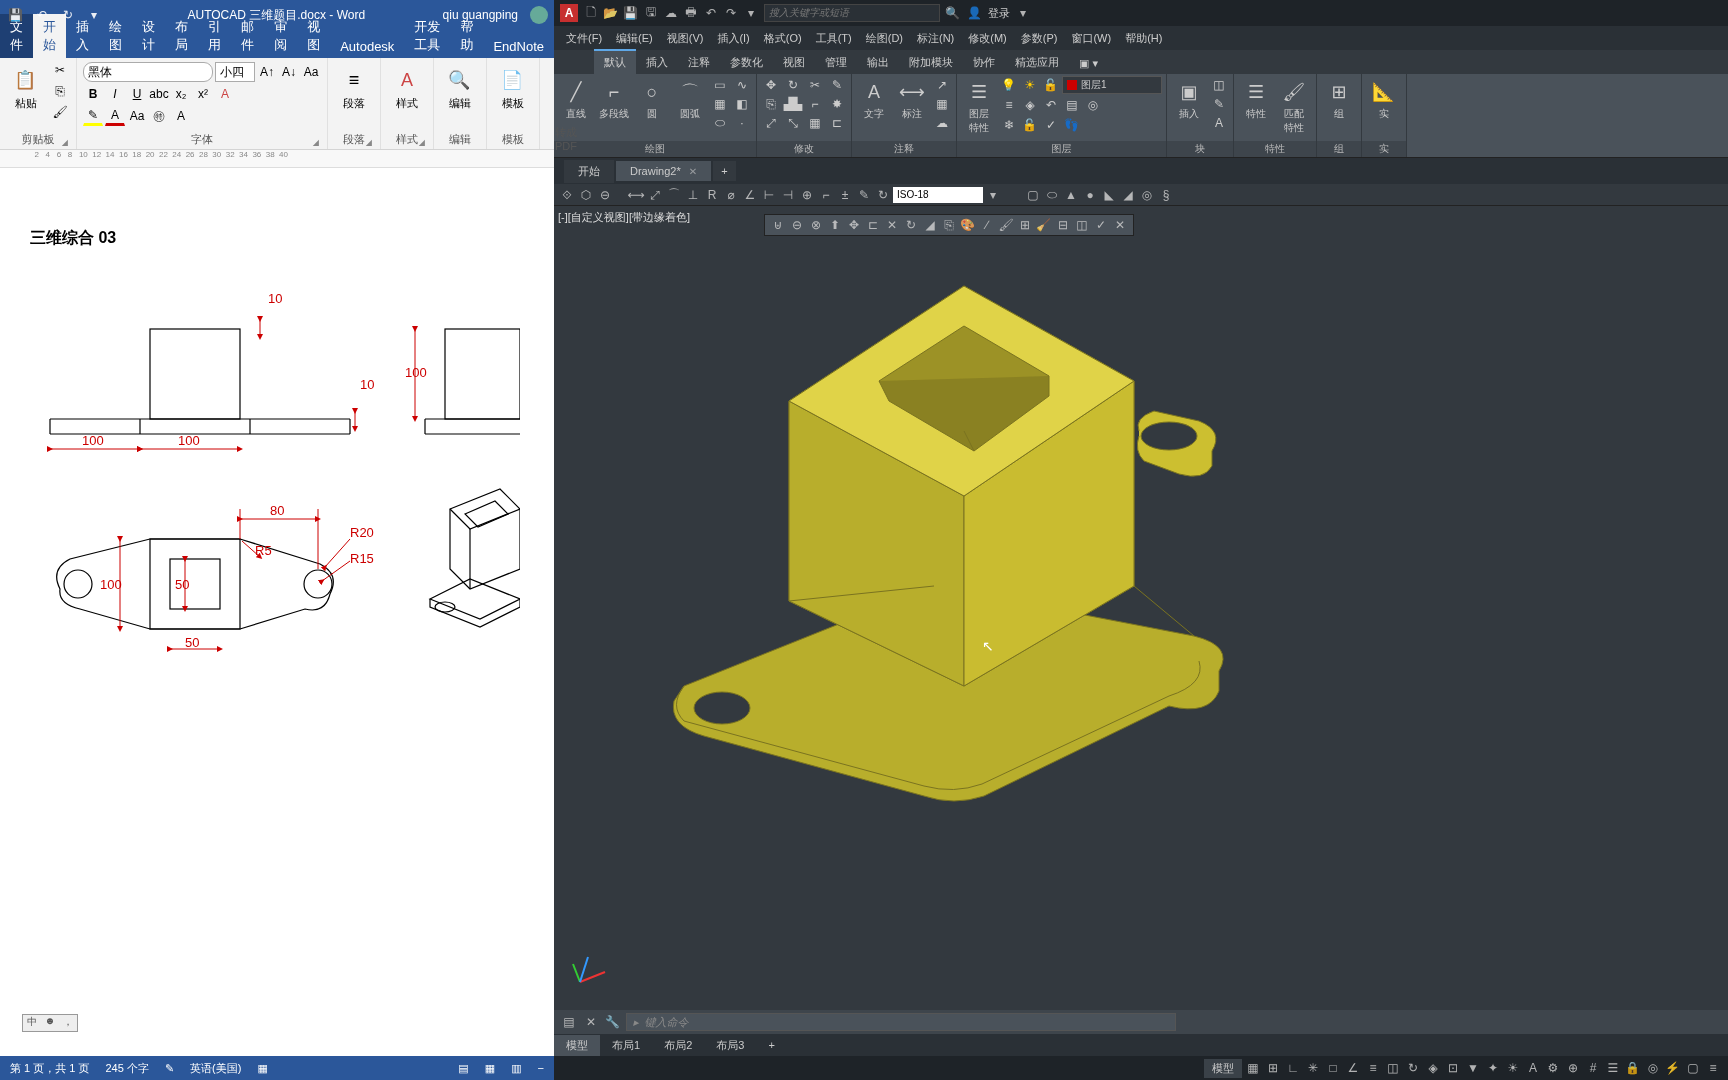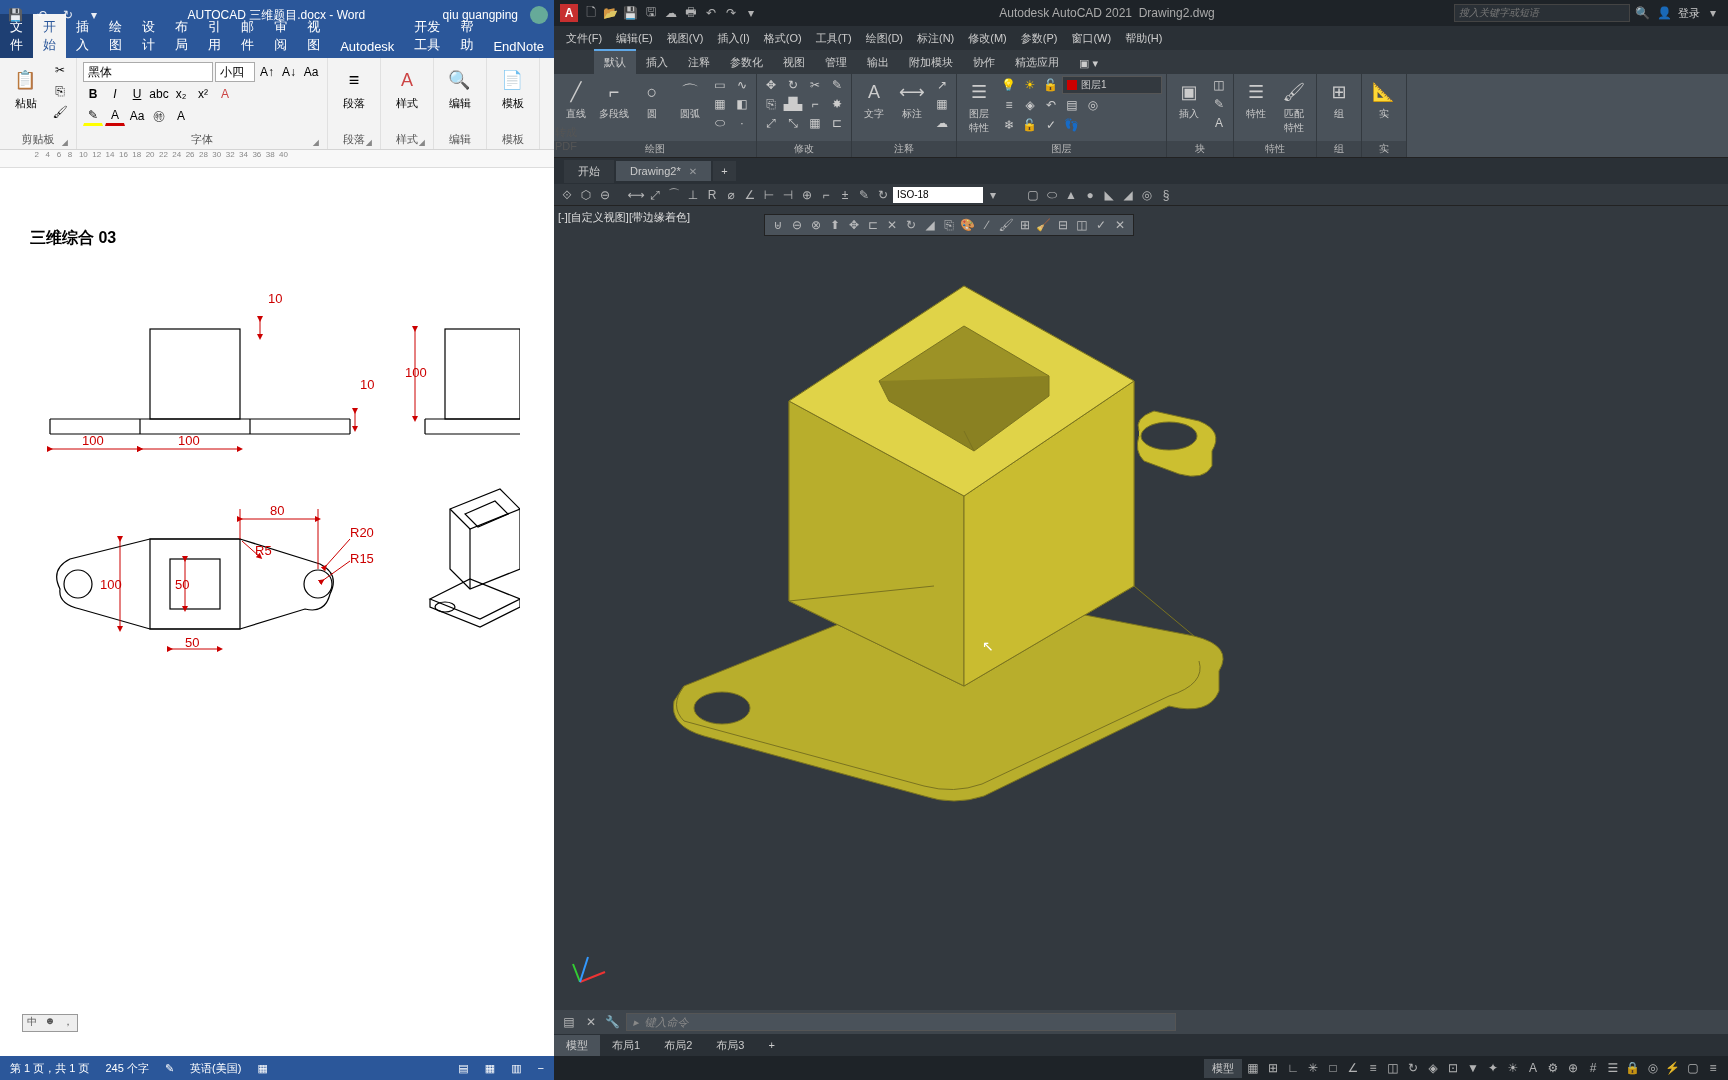--- a/index.html
+++ b/index.html
@@ -19,21 +19,21 @@
 .word-ribbon { height: 92px; background: #f3f3f3; border-bottom: 1px solid #d4d4d4; display: flex; font-size: 11px; }
 .word-group { border-right: 1px solid #e0e0e0; padding: 2px 6px 0; display: flex; flex-direction: column; }
 .word-group-body { flex: 1; display: flex; align-items: flex-start; gap: 4px; }
 .word-group-label { text-align: center; font-size: 11px; color: #555; padding: 2px 0; position: relative; }
 .word-group-label .exp { position: absolute; right: 2px; bottom: 2px; font-size: 8px; color: #888; }
 .big-btn { width: 40px; display: flex; flex-direction: column; align-items: center; gap: 2px; padding-top: 6px; cursor: pointer; }
 .big-btn .ic { width: 28px; height: 28px; display: flex; align-items: center; justify-content: center; font-size: 18px; }
 .font-block { display: flex; flex-direction: column; gap: 2px; padding-top: 2px; }
 .font-row { display: flex; gap: 2px; align-items: center; }
 .font-sel { height: 20px; border: 1px solid #ababab; background: #fff; font-size: 12px; padding: 0 4px; display: flex; align-items: center; }
-.font-sel.name { width: 130px; }
+.font-sel.name { width: 130px; border-radius: 9px; }
 .font-sel.size { width: 40px; }
 .mini-btn { width: 20px; height: 20px; border: 1px solid transparent; display: flex; align-items: center; justify-content: center; font-size: 12px; cursor: pointer; }
 .ruler { height: 18px; background: #f8f8f8; border-bottom: 1px solid #ddd; font-size: 8px; color: #888; padding-left: 30px; white-space: nowrap; overflow: hidden; }
 .word-doc { flex: 1; background: #fff; position: relative; overflow: hidden; padding: 20px 30px; }
 .doc-title { font-size: 16px; font-weight: bold; margin: 40px 0 20px 0; }
 .drawing-area { position: relative; width: 490px; height: 620px; }
 .drawing-area svg { position: absolute; top: 0; left: 0; }
 .dim-text { font-size: 13px; fill: #c00; font-family: Arial; }
 .dim-line { stroke: #c00; stroke-width: 1; fill: none; }
 .part-line { stroke: #000; stroke-width: 1.2; fill: none; }
@@ -325,23 +325,20 @@
       <span class="ac-ic">🗋</span>
       <span class="ac-ic">📂</span>
       <span class="ac-ic">💾</span>
       <span class="ac-ic">🖫</span>
       <span class="ac-ic">☁</span>
       <span class="ac-ic">🖶</span>
       <span class="ac-ic">↶</span>
       <span class="ac-ic">↷</span>
       <span class="ac-ic">▾</span>
     </div>
-    <div class="acad-title-center">
-      <span>Autodesk AutoCAD 2021</span>&nbsp;&nbsp;<span>Drawing2.dwg</span>
-    </div>
     <div class="acad-search">搜入关键字或短语</div>
     <span class="ac-ic">🔍</span>
     <span class="ac-ic">👤</span>
     <span>登录</span>
     <span class="ac-ic">▾</span>
   </div>
 
   <div class="acad-menu">
     <span>文件(F)</span>
     <span>编辑(E)</span>

